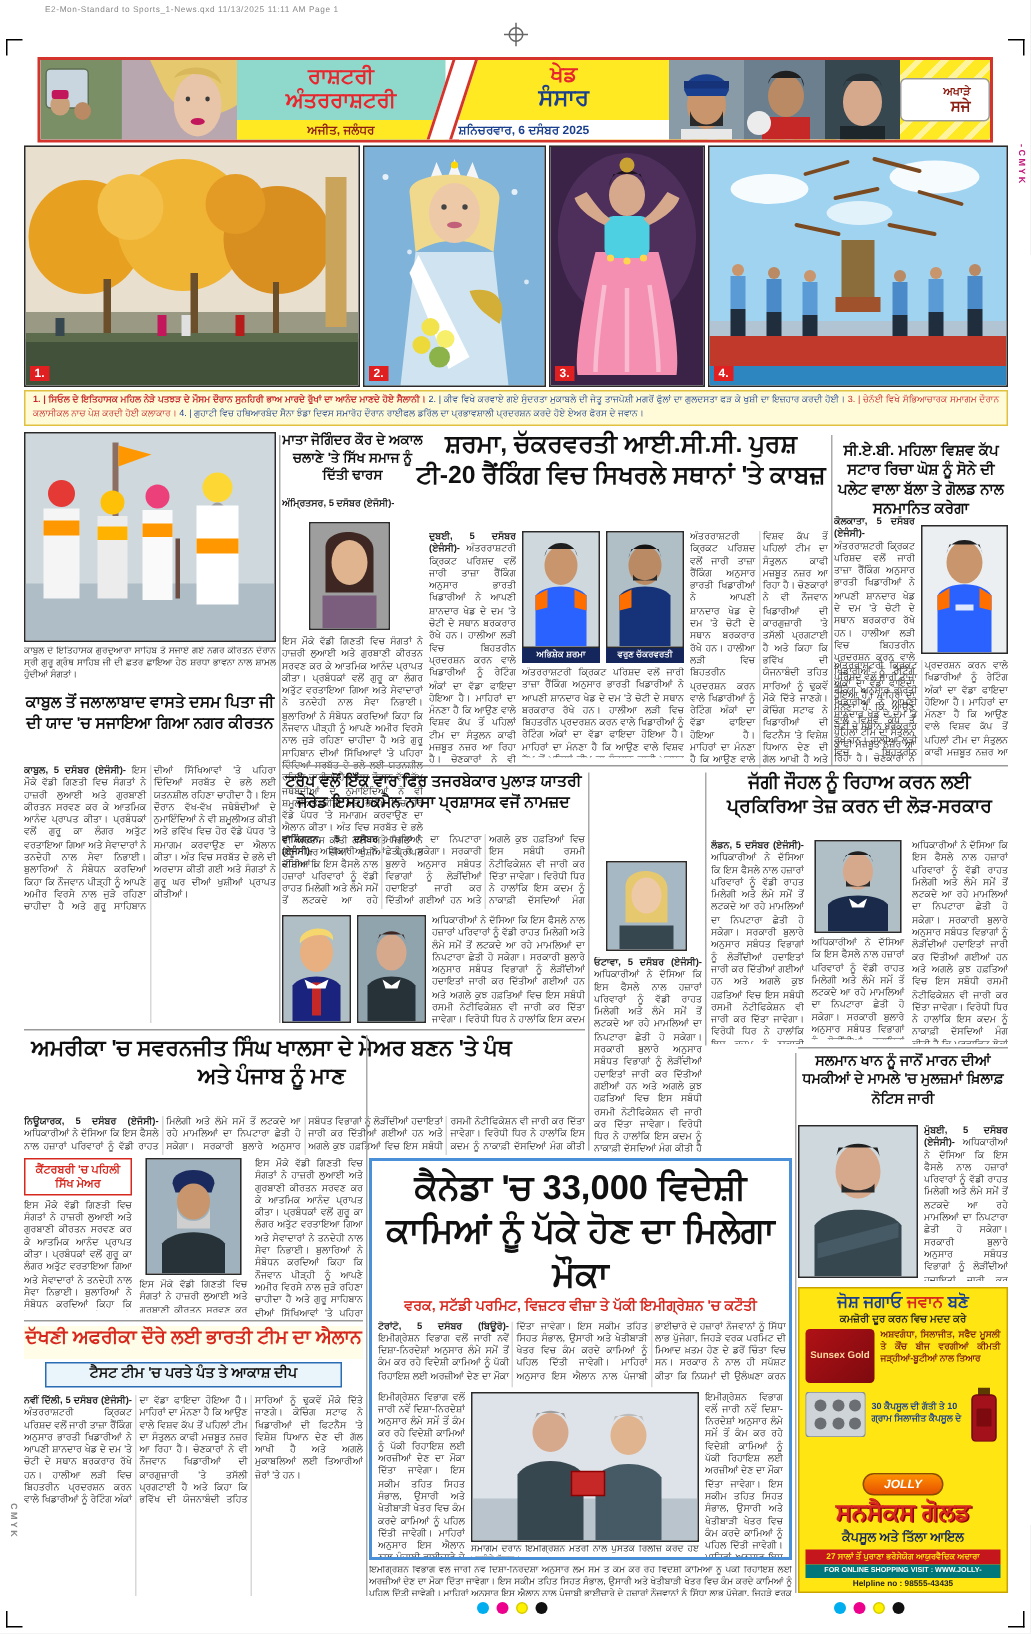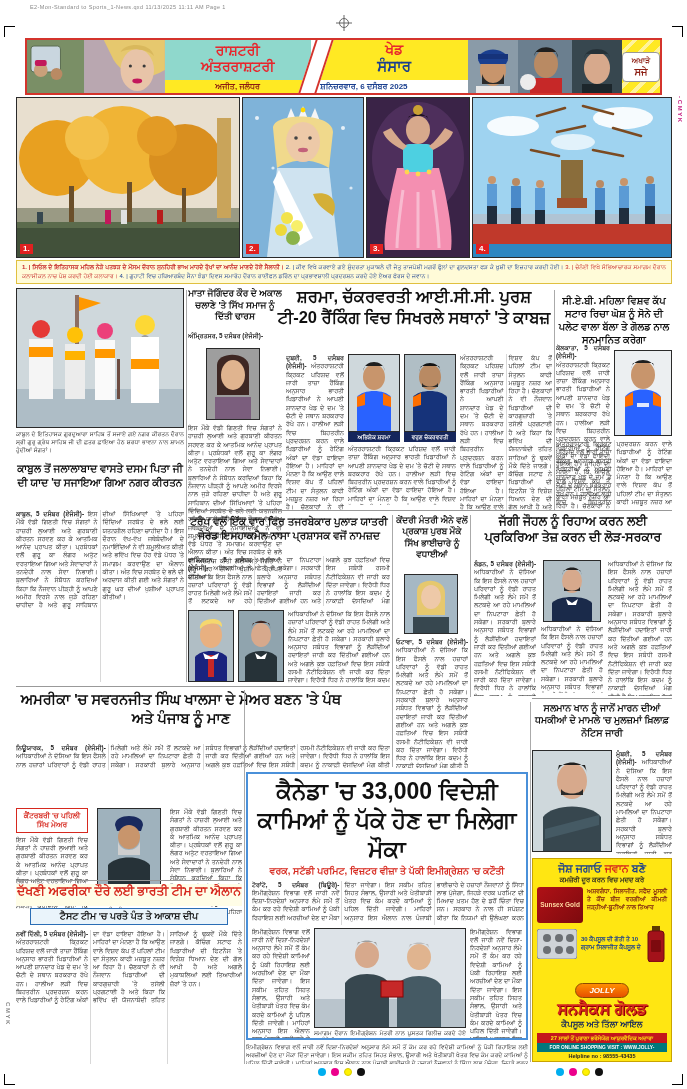--- a/index.html
+++ b/index.html
@@ -99,21 +99,21 @@
         <rect x="12" y="38" width="32" height="15" fill="#c62828"></rect>
         <circle cx="10" cy="42" r="8" fill="#ececec"></circle>
       </svg>
       <svg width="50" height="53" viewBox="0 0 50 53">
         <rect width="50" height="53" fill="#37474f"></rect>
         <ellipse cx="25" cy="28" rx="13" ry="16" fill="#d7a98c"></ellipse>
         <path d="M12 18 C14 6 36 6 38 18 L36 14 L14 14 Z" fill="#263238"></path>
         <rect x="10" y="44" width="30" height="9" fill="#1c262b"></rect>
       </svg>
       <div style="flex:1;display:flex;align-items:center;justify-content:center;">
-        <div style="background:#fff;border:1px solid #999;border-radius:4px;width:34px;text-align:center;padding:3px 1px;">
+        <div style="background:#fff;border:1px solid #999;border-radius:4px;width:34px;text-align:right;padding:3px 12px;">
           <div style="font-size:7.5px;font-weight:bold;color:#8c1d12;">ਅਖਾੜੇ</div>
           <div style="font-size:10px;font-weight:bold;color:#8c1d12;">ਸਜੇ</div>
         </div>
       </div>
     </div>
   </div>
 
   <div class="abs photo" style="left:16px;top:97px;width:224px;height:161px;">
     <svg width="222" height="159" viewBox="0 0 222 159" preserveAspectRatio="none">
       <rect width="222" height="159" fill="#e8dfcf"></rect>
@@ -383,21 +383,20 @@
         <path d="M16 42 L22 46 L28 42 L26 48 L18 48 Z" fill="#fff"></path>
       </svg>
     </div>
     <div class="t" style="flex:1;height:74px;">
       <span>ਅਧਿਕਾਰੀਆਂ ਨੇ ਦੱਸਿਆ ਕਿ ਇਸ ਫੈਸਲੇ ਨਾਲ ਹਜ਼ਾਰਾਂ ਪਰਿਵਾਰਾਂ ਨੂੰ ਵੱਡੀ ਰਾਹਤ ਮਿਲੇਗੀ ਅਤੇ ਲੰਮੇ ਸਮੇਂ ਤੋਂ ਲਟਕਦੇ ਆ ਰਹੇ ਮਾਮਲਿਆਂ ਦਾ ਨਿਪਟਾਰਾ ਛੇਤੀ ਹੋ ਸਕੇਗਾ। ਸਰਕਾਰੀ ਬੁਲਾਰੇ ਅਨੁਸਾਰ ਸਬੰਧਤ ਵਿਭਾਗਾਂ ਨੂੰ ਲੋੜੀਂਦੀਆਂ ਹਦਾਇਤਾਂ ਜਾਰੀ ਕਰ ਦਿੱਤੀਆਂ ਗਈਆਂ ਹਨ ਅਤੇ ਅਗਲੇ ਕੁਝ ਹਫ਼ਤਿਆਂ ਵਿਚ ਇਸ ਸਬੰਧੀ ਰਸਮੀ ਨੋਟੀਫਿਕੇਸ਼ਨ ਵੀ ਜਾਰੀ ਕਰ ਦਿੱਤਾ ਜਾਵੇਗਾ। ਵਿਰੋਧੀ ਧਿਰ ਨੇ ਹਾਲਾਂਕਿ ਇਸ ਕਦਮ ਨੂੰ ਨਾਕਾਫ਼ੀ ਦੱਸਦਿਆਂ ਮੰਗ ਕੀਤੀ ਹੈ ਕਿ ਪ੍ਰਭਾਵਿਤ ਲੋਕਾਂ ਦੀ ਸੁਣਵਾਈ ਲਈ ਵਿਸ਼ੇਸ਼ ਵਿਵਸਥਾ ਕੀਤੀ ਜਾਵੇ। ਮਾਹਿਰਾਂ ਦਾ ਕਹਿਣਾ ਹੈ ਕਿ ਨਵੀਂ ਨੀਤੀ ਲਾਗੂ ਹੋਣ ਨਾਲ ਪ੍ਰਸ਼ਾਸਨਿਕ ਪ੍ਰਕਿਰਿਆ ਪਹਿਲਾਂ ਨਾਲੋਂ ਕਿਤੇ ਸੁਖਾਲੀ ਹੋ ਜਾਵੇਗੀ ਅਤੇ ਲੋਕਾਂ ਨੂੰ ਦਫ਼ਤਰਾਂ ਦੇ ਗੇੜੇ ਨਹੀਂ ਕੱਢਣੇ ਪੈਣਗੇ।</span>
     </div>
   </div>
 
   <div class="abs vr" style="left:392px;top:515px;height:252px;"></div>
 
-  <div class="abs hl" style="left:396px;top:515px;width:72px;height:56px;font-size:8.8px;line-height:1.3;">ਕੇਂਦਰੀ ਮੰਤਰੀ ਐਨੇ ਵਲੋਂ ਪ੍ਰਕਾਸ਼ ਪੁਰਬ ਮੌਕੇ ਸਿੱਖ ਭਾਈਚਾਰੇ ਨੂੰ ਵਧਾਈਆਂ</div>
   <div class="abs photo" style="left:404px;top:574px;width:54px;height:60px;">
     <svg width="52" height="58" viewBox="0 0 52 58" preserveAspectRatio="none">
       <rect width="52" height="58" fill="#a6b8c4"></rect>
       <path d="M12 16 C12 2 40 2 40 18 L40 40 L12 40 Z" fill="#e6c86e"></path>
       <ellipse cx="26" cy="22" rx="10" ry="12" fill="#eec9a8"></ellipse>
       <rect x="8" y="42" width="36" height="16" fill="#37474f"></rect>
     </svg>
   </div>
   <div class="abs t" style="left:396px;top:638px;width:72px;height:130px;">
     <b class="dl">ਓਟਾਵਾ, 5 ਦਸੰਬਰ (ਏਜੰਸੀ)-</b>
@@ -431,21 +430,21 @@
       <span>ਅਧਿਕਾਰੀਆਂ ਨੇ ਦੱਸਿਆ ਕਿ ਇਸ ਫੈਸਲੇ ਨਾਲ ਹਜ਼ਾਰਾਂ ਪਰਿਵਾਰਾਂ ਨੂੰ ਵੱਡੀ ਰਾਹਤ ਮਿਲੇਗੀ ਅਤੇ ਲੰਮੇ ਸਮੇਂ ਤੋਂ ਲਟਕਦੇ ਆ ਰਹੇ ਮਾਮਲਿਆਂ ਦਾ ਨਿਪਟਾਰਾ ਛੇਤੀ ਹੋ ਸਕੇਗਾ। ਸਰਕਾਰੀ ਬੁਲਾਰੇ ਅਨੁਸਾਰ ਸਬੰਧਤ ਵਿਭਾਗਾਂ ਨੂੰ ਲੋੜੀਂਦੀਆਂ ਹਦਾਇਤਾਂ ਜਾਰੀ ਕਰ ਦਿੱਤੀਆਂ ਗਈਆਂ ਹਨ ਅਤੇ ਅਗਲੇ ਕੁਝ ਹਫ਼ਤਿਆਂ ਵਿਚ ਇਸ ਸਬੰਧੀ ਰਸਮੀ ਨੋਟੀਫਿਕੇਸ਼ਨ ਵੀ ਜਾਰੀ ਕਰ ਦਿੱਤਾ ਜਾਵੇਗਾ। ਵਿਰੋਧੀ ਧਿਰ ਨੇ ਹਾਲਾਂਕਿ ਇਸ ਕਦਮ ਨੂੰ ਨਾਕਾਫ਼ੀ ਦੱਸਦਿਆਂ ਮੰਗ ਕੀਤੀ ਹੈ ਕਿ ਪ੍ਰਭਾਵਿਤ ਲੋਕਾਂ ਦੀ ਸੁਣਵਾਈ ਲਈ ਵਿਸ਼ੇਸ਼ ਵਿਵਸਥਾ ਕੀਤੀ ਜਾਵੇ। ਮਾਹਿਰਾਂ ਦਾ ਕਹਿਣਾ ਹੈ ਕਿ ਨਵੀਂ ਨੀਤੀ ਲਾਗੂ ਹੋਣ ਨਾਲ ਪ੍ਰਸ਼ਾਸਨਿਕ ਪ੍ਰਕਿਰਿਆ ਪਹਿਲਾਂ ਨਾਲੋਂ ਕਿਤੇ ਸੁਖਾਲੀ ਹੋ ਜਾਵੇਗੀ ਅਤੇ ਲੋਕਾਂ ਨੂੰ ਦਫ਼ਤਰਾਂ ਦੇ ਗੇੜੇ ਨਹੀਂ ਕੱਢਣੇ ਪੈਣਗੇ।</span>
     </div>
   </div>
 
   <div class="abs hr" style="left:16px;top:686px;width:374px;"></div>
   <div class="abs hl" style="left:16px;top:690px;width:330px;height:50px;font-size:14.5px;line-height:1.3;">ਅਮਰੀਕਾ 'ਚ ਸਵਰਨਜੀਤ ਸਿੰਘ ਖਾਲਸਾ ਦੇ ਮੇਅਰ ਬਣਨ 'ਤੇ ਪੰਥ ਅਤੇ ਪੰਜਾਬ ਨੂੰ ਮਾਣ</div>
   <div class="abs t cols4" style="left:16px;top:744px;width:374px;height:26px;">
     <b class="dl">ਨਿਊਯਾਰਕ, 5 ਦਸੰਬਰ (ਏਜੰਸੀ)-</b>
     <span>ਅਧਿਕਾਰੀਆਂ ਨੇ ਦੱਸਿਆ ਕਿ ਇਸ ਫੈਸਲੇ ਨਾਲ ਹਜ਼ਾਰਾਂ ਪਰਿਵਾਰਾਂ ਨੂੰ ਵੱਡੀ ਰਾਹਤ ਮਿਲੇਗੀ ਅਤੇ ਲੰਮੇ ਸਮੇਂ ਤੋਂ ਲਟਕਦੇ ਆ ਰਹੇ ਮਾਮਲਿਆਂ ਦਾ ਨਿਪਟਾਰਾ ਛੇਤੀ ਹੋ ਸਕੇਗਾ। ਸਰਕਾਰੀ ਬੁਲਾਰੇ ਅਨੁਸਾਰ ਸਬੰਧਤ ਵਿਭਾਗਾਂ ਨੂੰ ਲੋੜੀਂਦੀਆਂ ਹਦਾਇਤਾਂ ਜਾਰੀ ਕਰ ਦਿੱਤੀਆਂ ਗਈਆਂ ਹਨ ਅਤੇ ਅਗਲੇ ਕੁਝ ਹਫ਼ਤਿਆਂ ਵਿਚ ਇਸ ਸਬੰਧੀ ਰਸਮੀ ਨੋਟੀਫਿਕੇਸ਼ਨ ਵੀ ਜਾਰੀ ਕਰ ਦਿੱਤਾ ਜਾਵੇਗਾ। ਵਿਰੋਧੀ ਧਿਰ ਨੇ ਹਾਲਾਂਕਿ ਇਸ ਕਦਮ ਨੂੰ ਨਾਕਾਫ਼ੀ ਦੱਸਦਿਆਂ ਮੰਗ ਕੀਤੀ ਹੈ ਕਿ ਪ੍ਰਭਾਵਿਤ ਲੋਕਾਂ ਦੀ ਸੁਣਵਾਈ ਲਈ ਵਿਸ਼ੇਸ਼ ਵਿਵਸਥਾ ਕੀਤੀ ਜਾਵੇ। ਮਾਹਿਰਾਂ ਦਾ ਕਹਿਣਾ ਹੈ ਕਿ ਨਵੀਂ ਨੀਤੀ ਲਾਗੂ ਹੋਣ ਨਾਲ ਪ੍ਰਸ਼ਾਸਨਿਕ ਪ੍ਰਕਿਰਿਆ ਪਹਿਲਾਂ ਨਾਲੋਂ ਕਿਤੇ ਸੁਖਾਲੀ ਹੋ ਜਾਵੇਗੀ ਅਤੇ ਲੋਕਾਂ ਨੂੰ ਦਫ਼ਤਰਾਂ ਦੇ ਗੇੜੇ ਨਹੀਂ ਕੱਢਣੇ ਪੈਣਗੇ।</span>
   </div>
-  <div class="abs" style="left:16px;top:808px;width:226px;height:106px;display:flex;gap:5px;">
+  <div class="abs" style="left:16px;top:772px;width:226px;height:106px;display:flex;gap:5px;">
     <div style="width:72px;">
       <div style="border:1.5px solid #d6281e;color:#d6281e;font-size:7.5px;font-weight:bold;text-align:center;padding:2px 1px;line-height:1.25;">ਕੈਂਟਰਬਰੀ 'ਚ ਪਹਿਲੀ ਸਿੱਖ ਮੇਅਰ</div>
       <div class="t" style="height:74px;margin-top:3px;">
         <span>ਇਸ ਮੌਕੇ ਵੱਡੀ ਗਿਣਤੀ ਵਿਚ ਸੰਗਤਾਂ ਨੇ ਹਾਜ਼ਰੀ ਲੁਆਈ ਅਤੇ ਗੁਰਬਾਣੀ ਕੀਰਤਨ ਸਰਵਣ ਕਰ ਕੇ ਆਤਮਿਕ ਆਨੰਦ ਪ੍ਰਾਪਤ ਕੀਤਾ। ਪ੍ਰਬੰਧਕਾਂ ਵਲੋਂ ਗੁਰੂ ਕਾ ਲੰਗਰ ਅਤੁੱਟ ਵਰਤਾਇਆ ਗਿਆ ਅਤੇ ਸੇਵਾਦਾਰਾਂ ਨੇ ਤਨਦੇਹੀ ਨਾਲ ਸੇਵਾ ਨਿਭਾਈ। ਬੁਲਾਰਿਆਂ ਨੇ ਸੰਬੋਧਨ ਕਰਦਿਆਂ ਕਿਹਾ ਕਿ ਨੌਜਵਾਨ ਪੀੜ੍ਹੀ ਨੂੰ ਆਪਣੇ ਅਮੀਰ ਵਿਰਸੇ ਨਾਲ ਜੁੜੇ ਰਹਿਣਾ ਚਾਹੀਦਾ ਹੈ ਅਤੇ ਗੁਰੂ ਸਾਹਿਬਾਨ ਦੀਆਂ ਸਿੱਖਿਆਵਾਂ 'ਤੇ ਪਹਿਰਾ ਦਿੰਦਿਆਂ ਸਰਬੱਤ ਦੇ ਭਲੇ ਲਈ ਯਤਨਸ਼ੀਲ ਰਹਿਣਾ ਚਾਹੀਦਾ ਹੈ। ਇਸ ਦੌਰਾਨ ਵੱਖ-ਵੱਖ ਜਥੇਬੰਦੀਆਂ ਦੇ ਨੁਮਾਇੰਦਿਆਂ ਨੇ ਵੀ ਸ਼ਮੂਲੀਅਤ ਕੀਤੀ ਅਤੇ ਭਵਿੱਖ ਵਿਚ ਹੋਰ ਵੱਡੇ ਪੱਧਰ 'ਤੇ ਸਮਾਗਮ ਕਰਵਾਉਣ ਦਾ ਐਲਾਨ ਕੀਤਾ। ਅੰਤ ਵਿਚ ਸਰਬੱਤ ਦੇ ਭਲੇ ਦੀ ਅਰਦਾਸ ਕੀਤੀ ਗਈ ਅਤੇ ਸੰਗਤਾਂ ਨੇ ਗੁਰੂ ਘਰ ਦੀਆਂ ਖੁਸ਼ੀਆਂ ਪ੍ਰਾਪਤ ਕੀਤੀਆਂ।</span>
       </div>
     </div>
     <div style="width:72px;">
       <div class="photo" style="width:64px;height:78px;margin:0 auto;">
         <svg width="62" height="76" viewBox="0 0 62 76" preserveAspectRatio="none">
           <rect width="62" height="76" fill="#9fb2bd"></rect>

